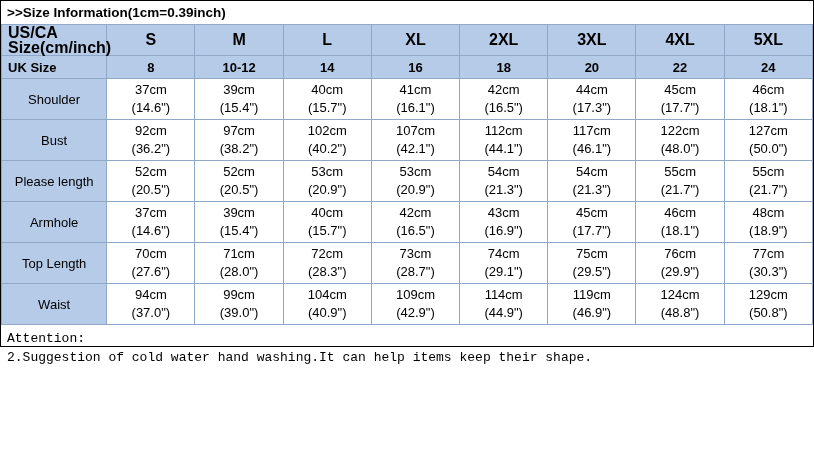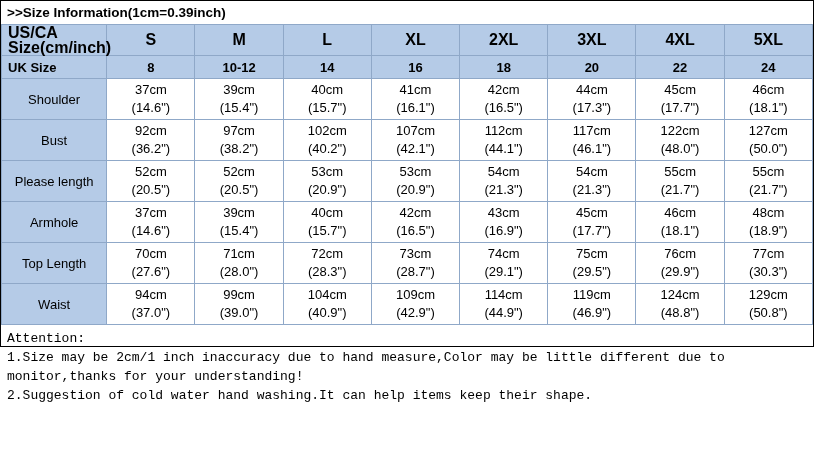--- a/index.html
+++ b/index.html
@@ -355,17 +355,16 @@
         <td class="val-cell">
             <span class="val-main">129cm</span>
             <span class="val-sub">(50.8")</span>
           </td>
       </tr>
     </tbody>
   </table>
 
   <div class="footer">
     <div class="footer-line">Attention:</div>
-    <div class="footer-line">1.Size may be 2cm/1 inch inaccuracy due to hand measure,Color may be little different due to monitor,thanks for your understanding!</div>
     <div class="footer-line">2.Suggestion of cold water hand washing.It can help items keep their shape.</div>
   </div>
 
 </div>
 
 </body></html>

